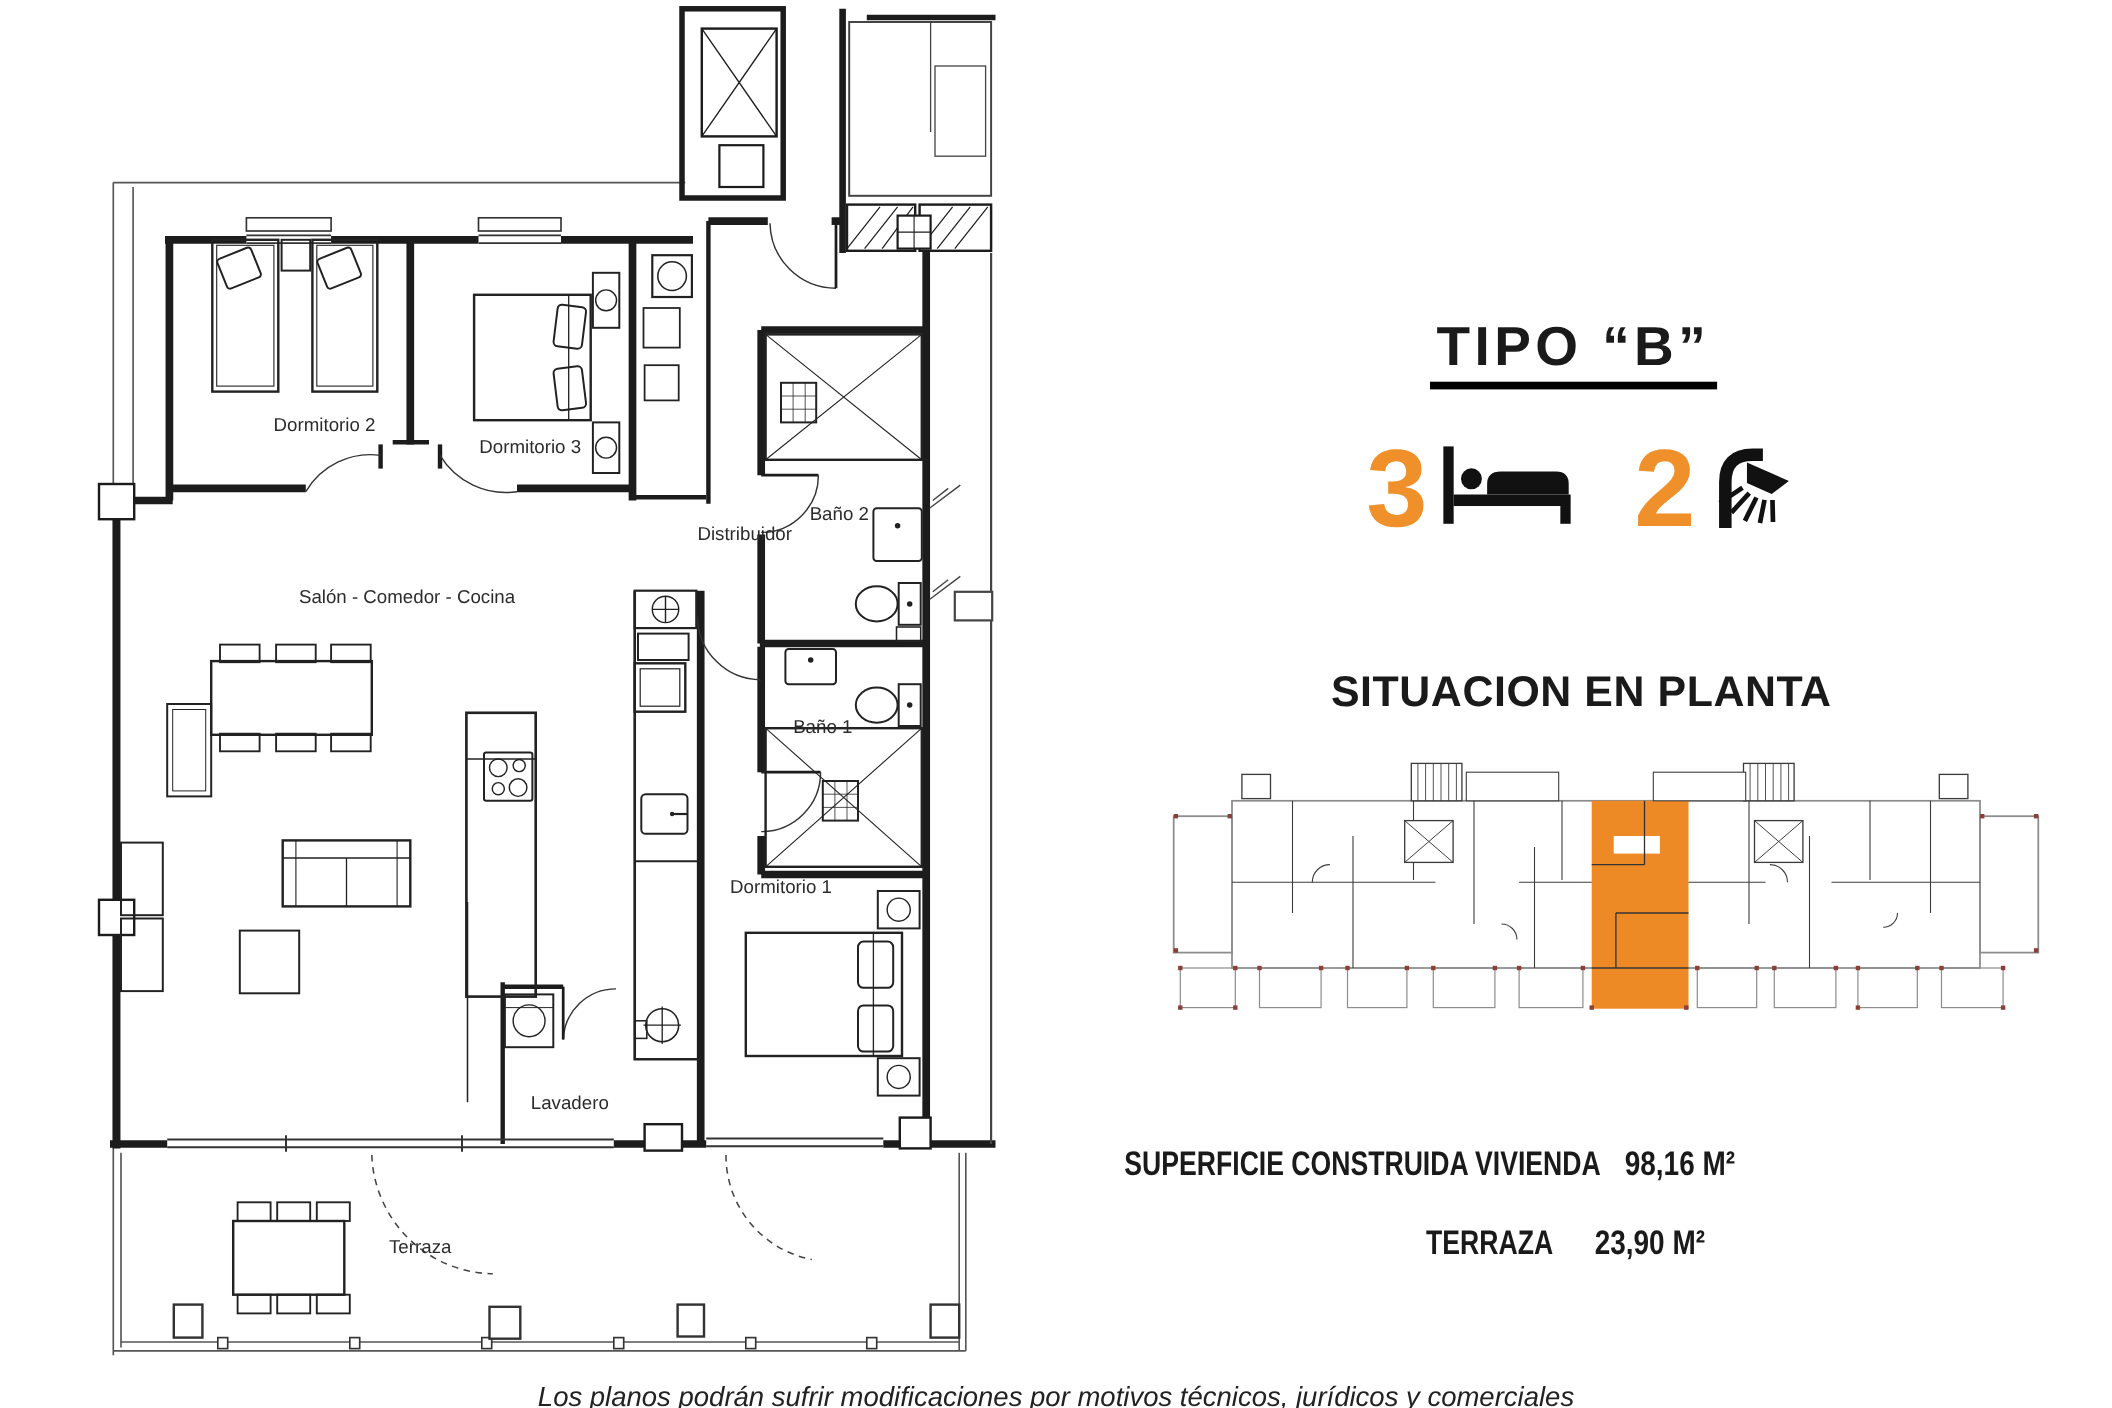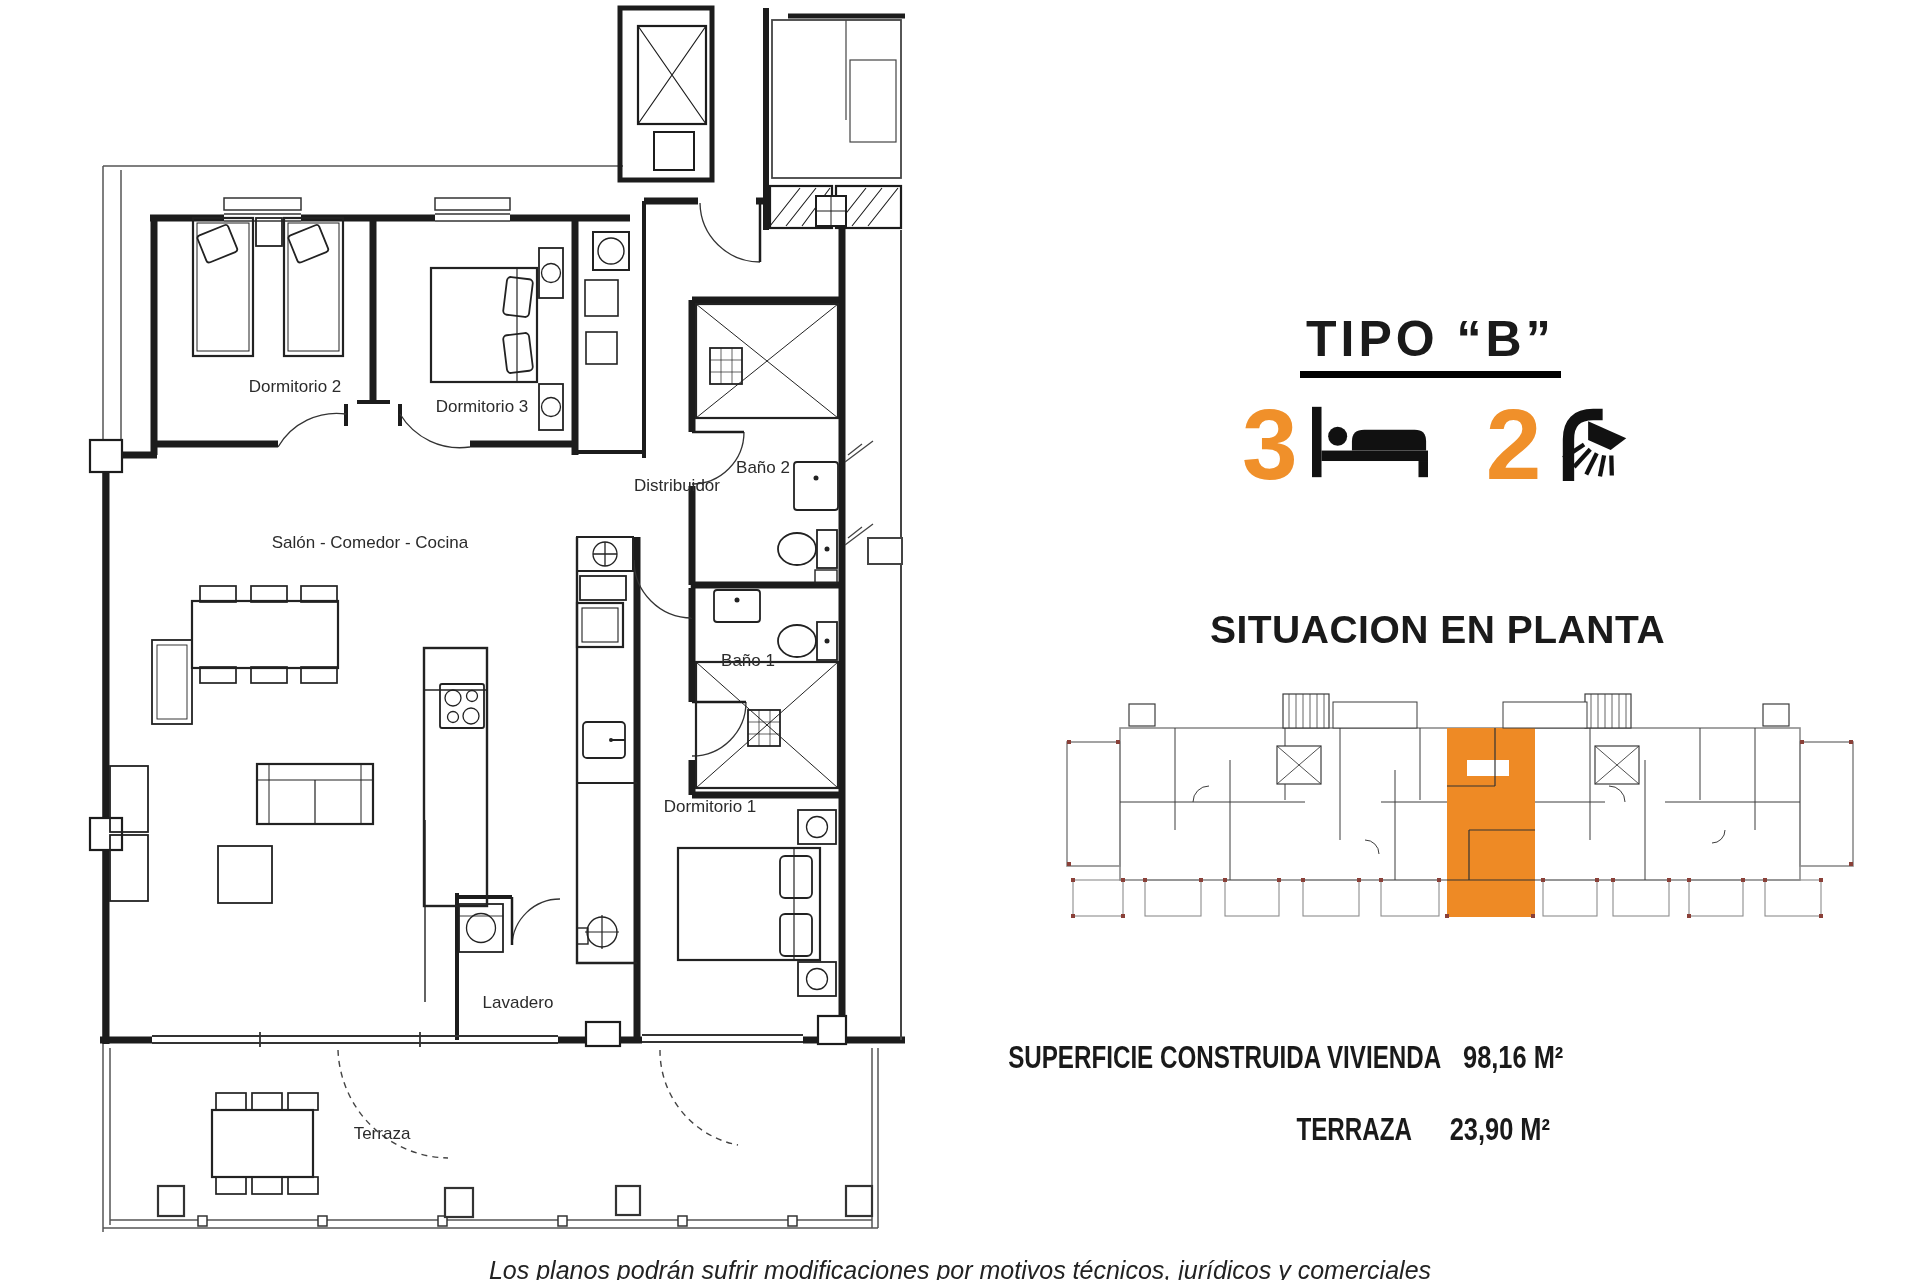--- a/index.html
+++ b/index.html
@@ -5,21 +5,21 @@
   html,body{margin:0;padding:0;}
   body{
     width:1920px;height:1280px;position:relative;overflow:hidden;
     background:#ffffff;font-family:"Liberation Sans",sans-serif;color:#1a1a1a;
   }
   svg text{font-family:"Liberation Sans",sans-serif;}
   .abs{position:absolute;}
 
   
   .plan-title{
-    left:1300px;top:310px;display:inline-block;text-align:center;
+    left:1300px;top:286px;display:inline-block;text-align:center;
     font-size:50px;font-weight:700;letter-spacing:4px;
     border-bottom:7px solid #000;padding:0 6px 3px 6px;white-space:nowrap;
   }
   .features{
     left:1242px;top:396px;width:420px;height:95px;
     display:flex;align-items:center;
   }
   .feature-num{
     font-size:100px;font-weight:700;line-height:86px;color:#F0902A;
   }
@@ -29,21 +29,21 @@
   .situation-heading{
     left:1140px;top:608px;width:595px;text-align:center;
     font-size:39px;font-weight:700;letter-spacing:0.5px;white-space:nowrap;
   }
   .area-row{
     left:900px;width:650px;display:flex;align-items:baseline;
     font-size:31px;font-weight:700;white-space:nowrap;
   }
   .area-row .lbl{flex:1;text-align:right;display:inline-block;transform:scaleX(0.78);transform-origin:100% 50%;}
   .area-row .val{width:138px;text-align:right;display:inline-block;transform:scaleX(0.82);transform-origin:100% 50%;}
-  .row1{top:1040px;justify-content:center;}
+  .row1{top:1040px;}
   .row2{top:1112px;}
   .disclaimer{
     left:0;top:1256px;width:1920px;text-align:center;
     font-size:25px;font-style:italic;color:#222;white-space:nowrap;
   }
 </style>
 </head>
 <body>
 
 <svg class="abs" style="left:0;top:0" width="960" height="1280" viewBox="0 0 960 1280">

